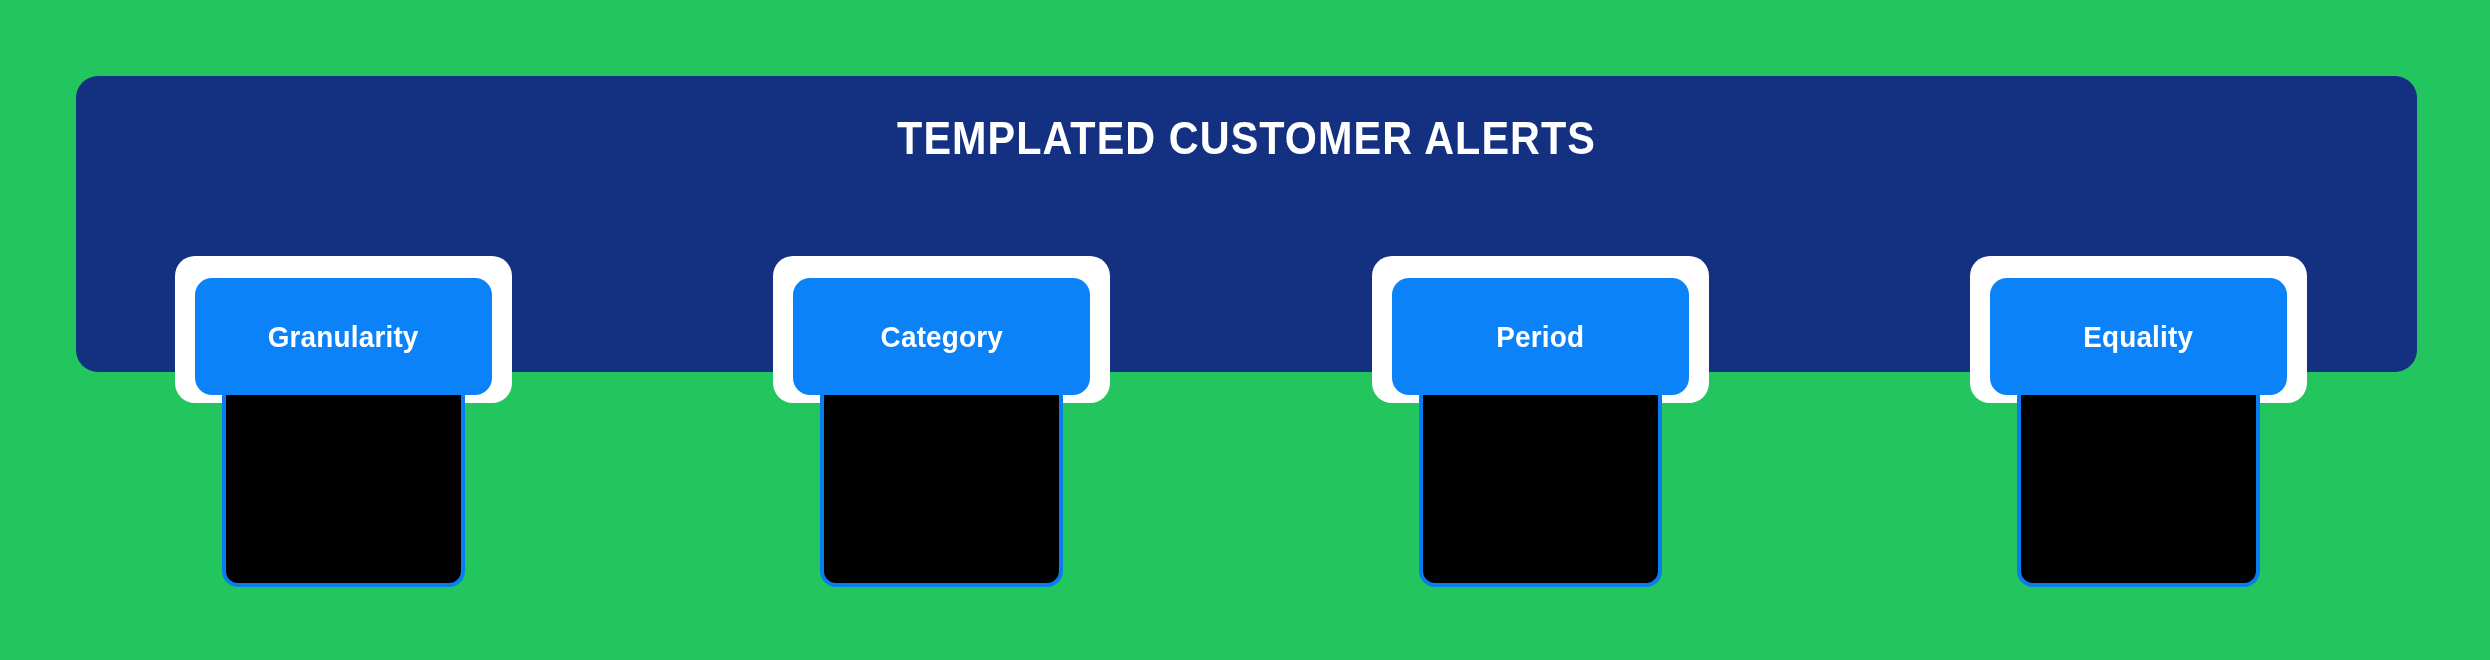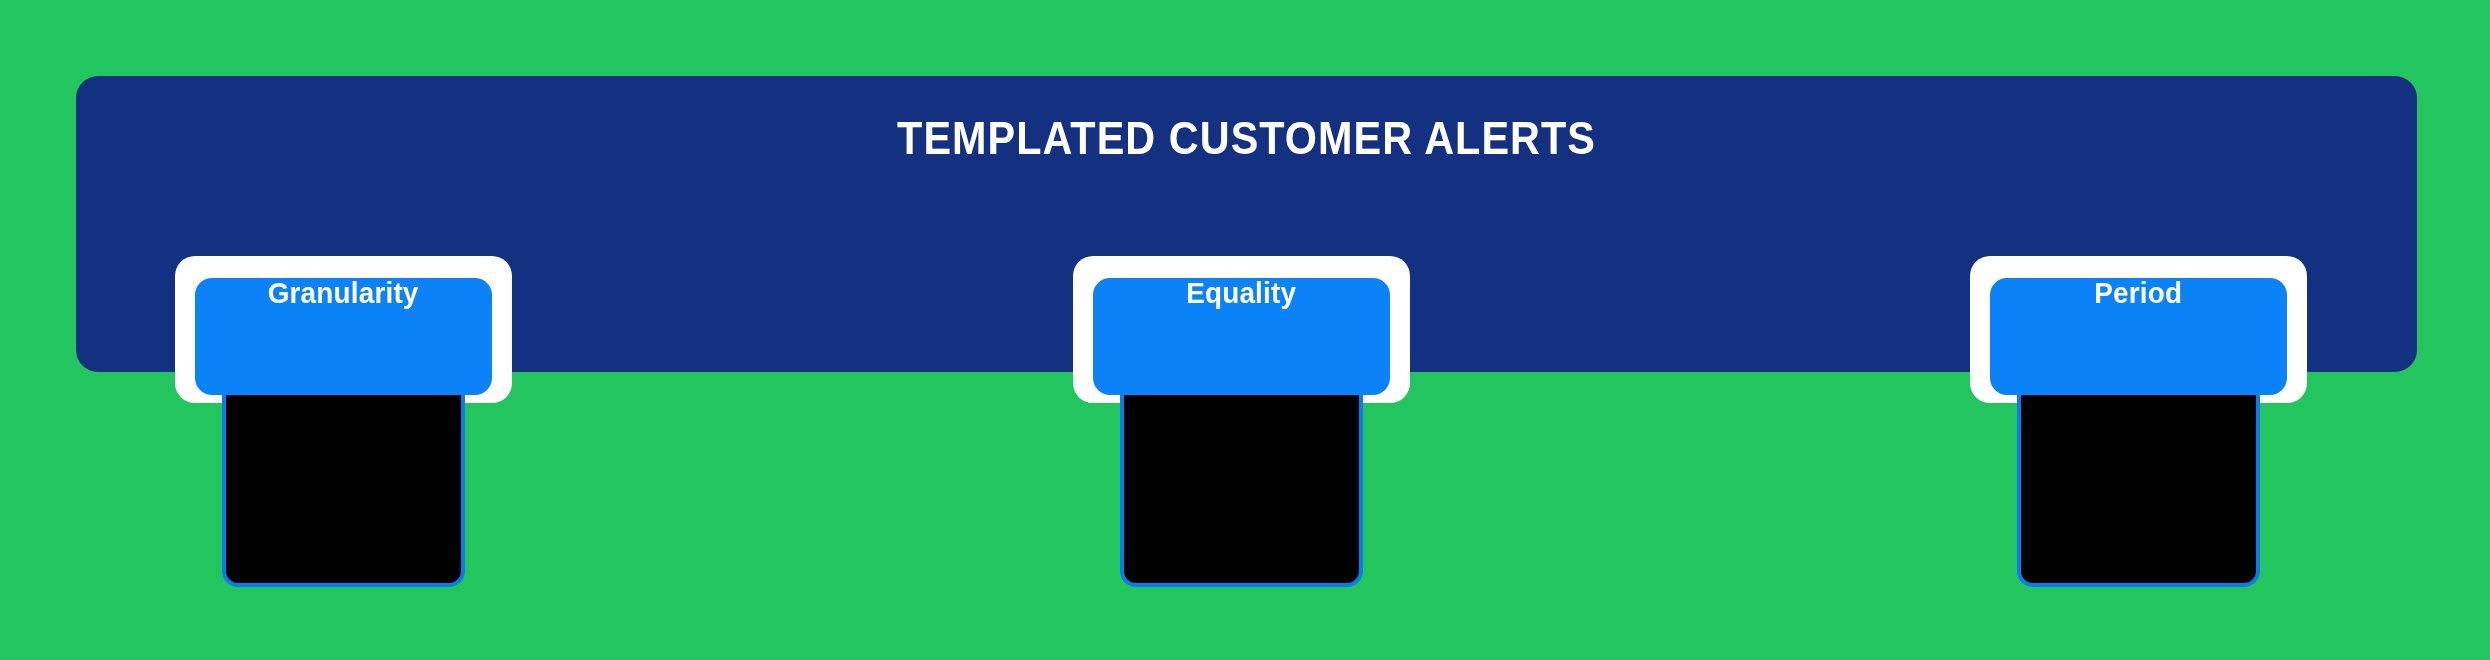--- a/index.html
+++ b/index.html
@@ -95,20 +95,21 @@
   
   .card-pill {
     position: absolute;
     left: 20px;
     top: 22px;
     width: 297px;
     height: 117px;
     background: #0B82F7;
     border-radius: 17px;
     display: flex;
+    align-items: center;
     justify-content: center;
     box-sizing: border-box;
   }
   .card-pill-label {
     color: #ffffff;
     font-family: "Liberation Sans", sans-serif;
     font-weight: 700;
     font-size: 30px;
     letter-spacing: 0.2px;
     line-height: 1;
@@ -129,32 +130,39 @@
 
     <div class="card">
       <div class="card-plate"></div>
       <div class="card-body"></div>
       <div class="card-pill">
         <span class="card-pill-label">Granularity</span>
       </div>
     </div>
 
 
-
     <div class="card">
       <div class="card-plate"></div>
       <div class="card-body"></div>
       <div class="card-pill">
-        <span class="card-pill-label">Equality</span>
+        <span class="card-pill-label">Category</span>
       </div>
     </div>
 
     <div class="card">
       <div class="card-plate"></div>
       <div class="card-body"></div>
       <div class="card-pill">
         <span class="card-pill-label">Period</span>
       </div>
     </div>
 
+    <div class="card">
+      <div class="card-plate"></div>
+      <div class="card-body"></div>
+      <div class="card-pill">
+        <span class="card-pill-label">Equality</span>
+      </div>
+    </div>
+
 
   </div>
 </div>
 
 </body></html>

